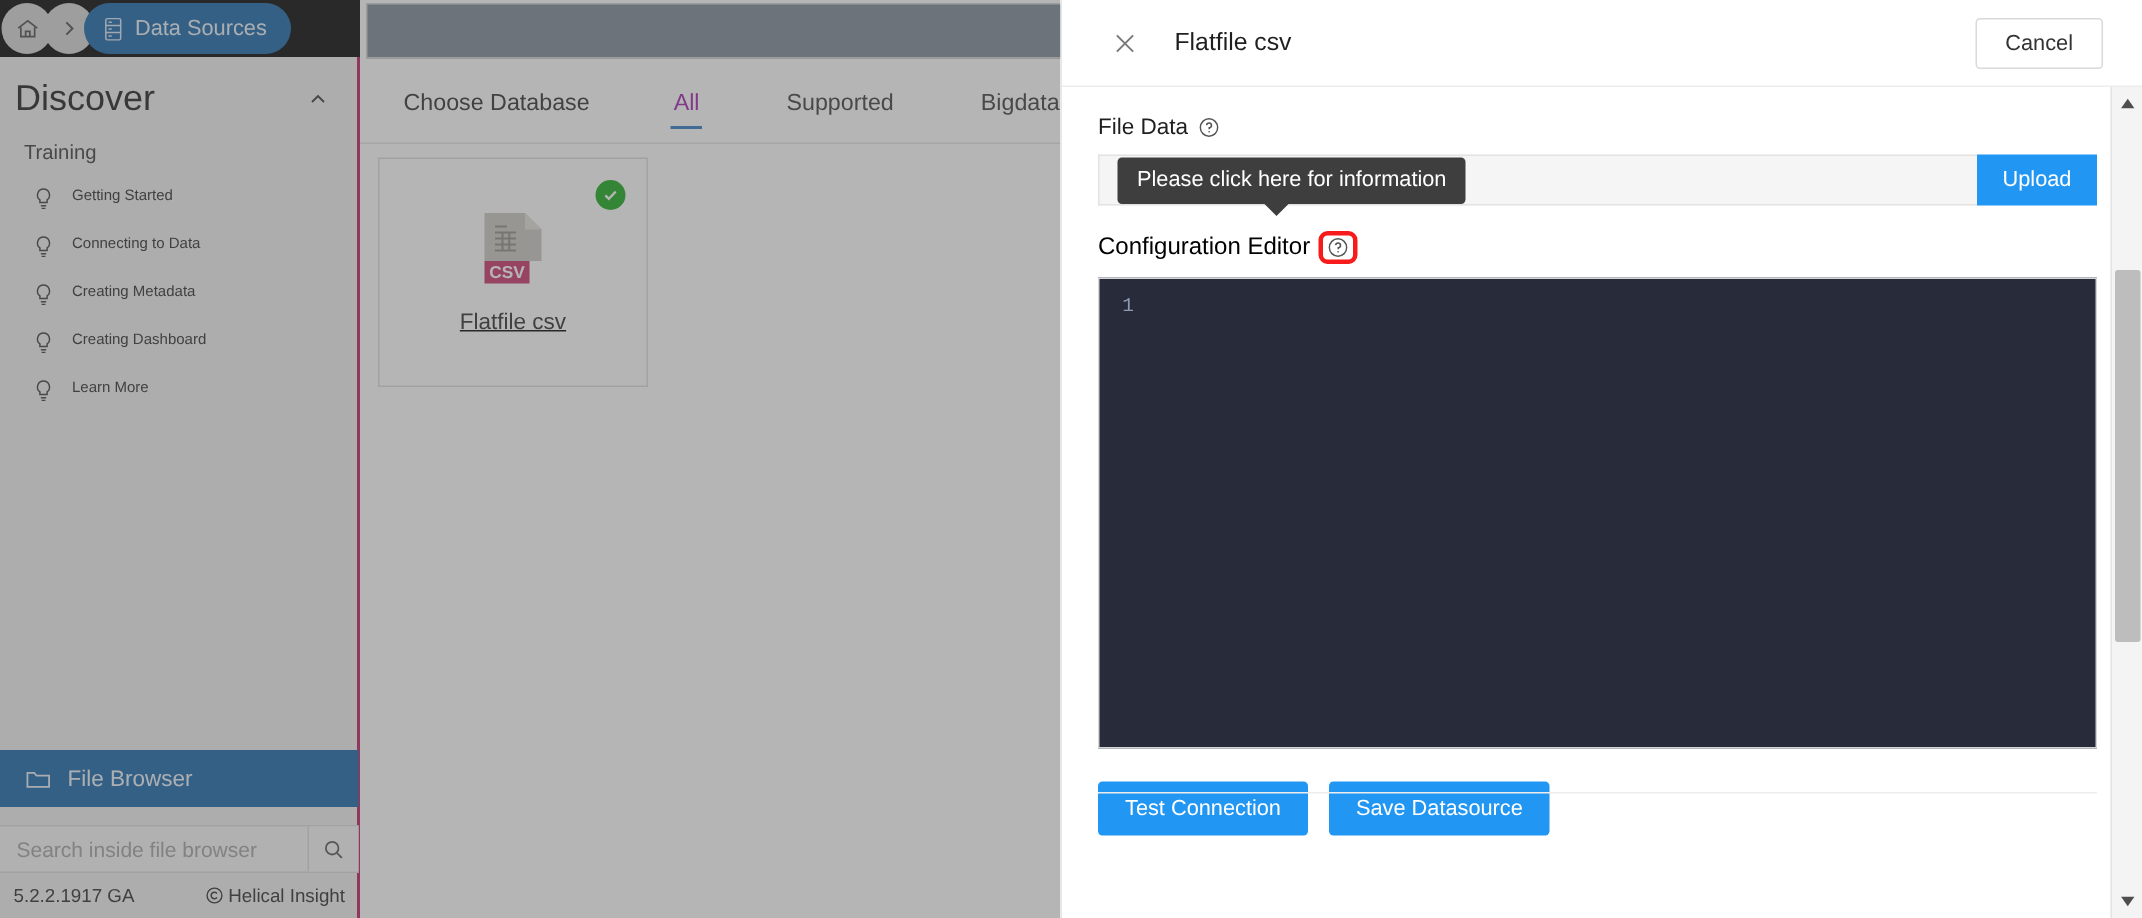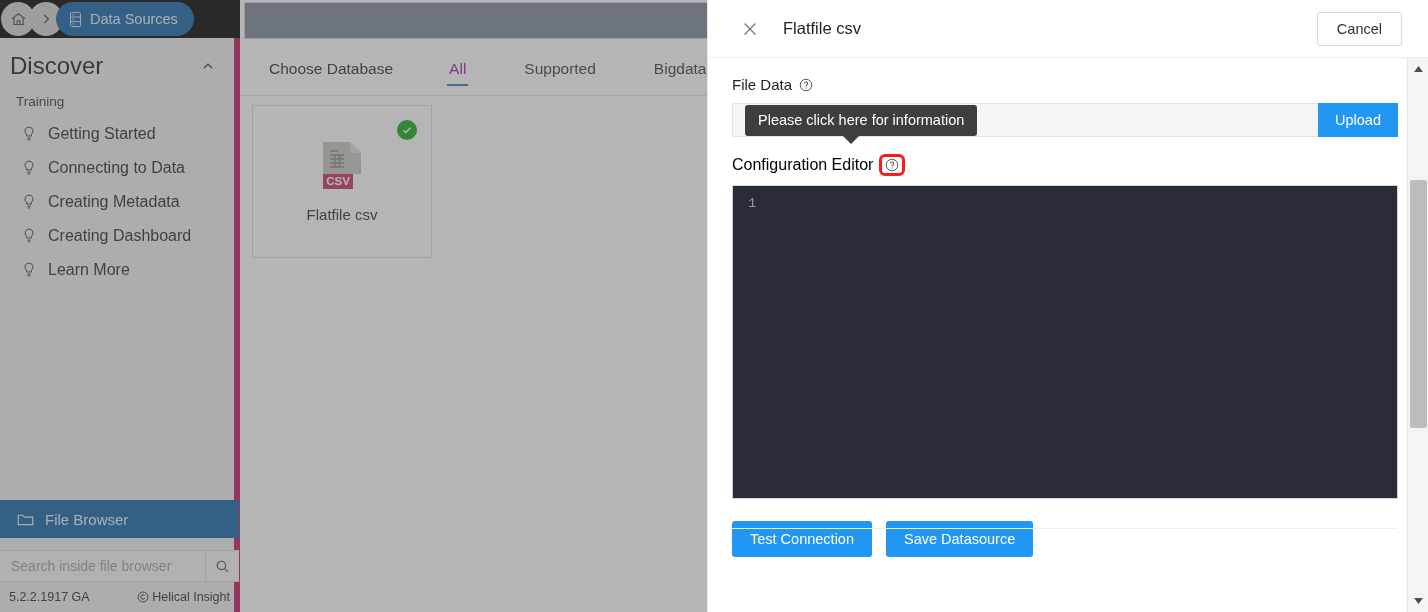--- a/index.html
+++ b/index.html
@@ -44,36 +44,36 @@
     margin-left: -7px;
     font-size: 14.5px;
     white-space: nowrap;
   }
   .ico { display: inline-flex; align-items: center; justify-content: center; }
 
   
   .sidebar {
     position: absolute; left: 0; top: 38px; width: 240px; height: 574px;
     background: #f0f0f0;
-    border-right: 6px solid #be185d;
+    border-right: 2px solid #be185d;
     z-index: 4;
   }
   .discover-head {
     display: flex; align-items: center; justify-content: space-between;
     padding: 14px 18px 10px 10px;
   }
   .discover-title { font-size: 24px; color: #1d1d1d; font-weight: 400; }
   .chev-up { width: 16px; height: 16px; }
   .sb-group-label {
     font-size: 13.5px; color: #3a3a3a; padding: 4px 0 8px 16px;
   }
   .sb-item {
-    display: flex; align-items: center; gap: 12px;
+    display: flex; align-items: flex-start; gap: 12px;
     padding: 8px 0 8px 22px;
-    font-size: 16px; color: #2b2b2b;
+    font-size: 10px; color: #2b2b2b;
     cursor: pointer;
   }
   .sb-item .bulb { width: 14px; height: 16px; flex: none; }
 
   .file-browser {
     position: absolute; left: 0; bottom: 74px; width: 239px; height: 38px;
     background: #1565a8; color: #eef4fa;
     display: flex; align-items: center; gap: 11px;
     padding-left: 17px;
     font-size: 15px;
@@ -130,20 +130,21 @@
     height: 2px; background: #2f7ac4;
   }
   .cards { position: absolute; left: 12px; top: 105px; }
   .ds-card {
     position: relative;
     width: 180px; height: 153px;
     border: 1px solid #dcdcdc; background: #fff;
     display: flex; flex-direction: column; align-items: center;
     justify-content: center;
     cursor: pointer;
+    text-decoration: underline;
   }
   .ds-check {
     position: absolute; right: 14px; top: 14px;
     width: 20px; height: 20px; border-radius: 50%;
     background: #17a81a;
     display: flex; align-items: center; justify-content: center;
   }
   .csv-icon { width: 46px; height: 52px; margin-bottom: 14px; }
   .ds-label { font-size: 15px; color: #2b2b2b; }
 

